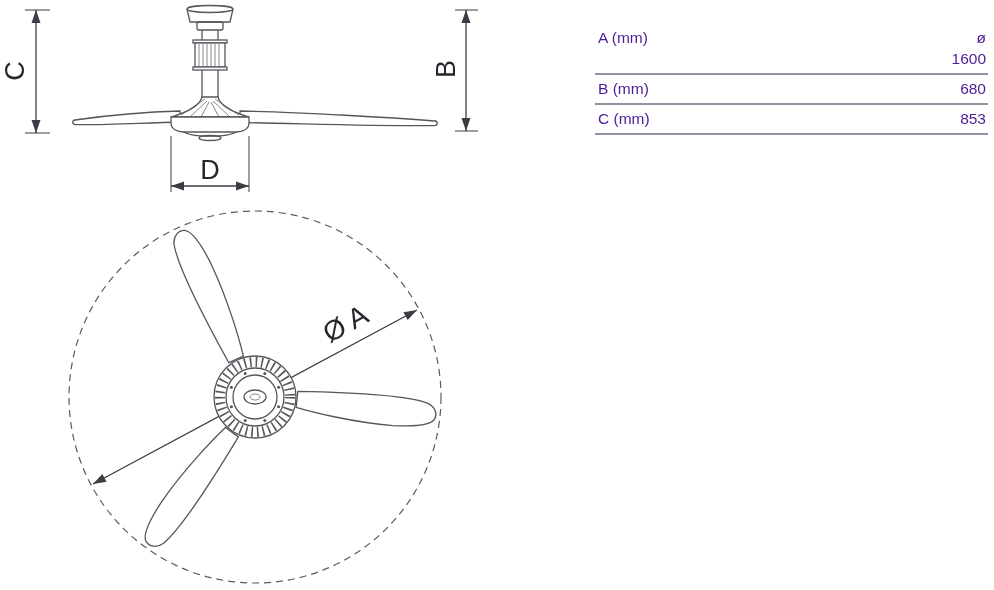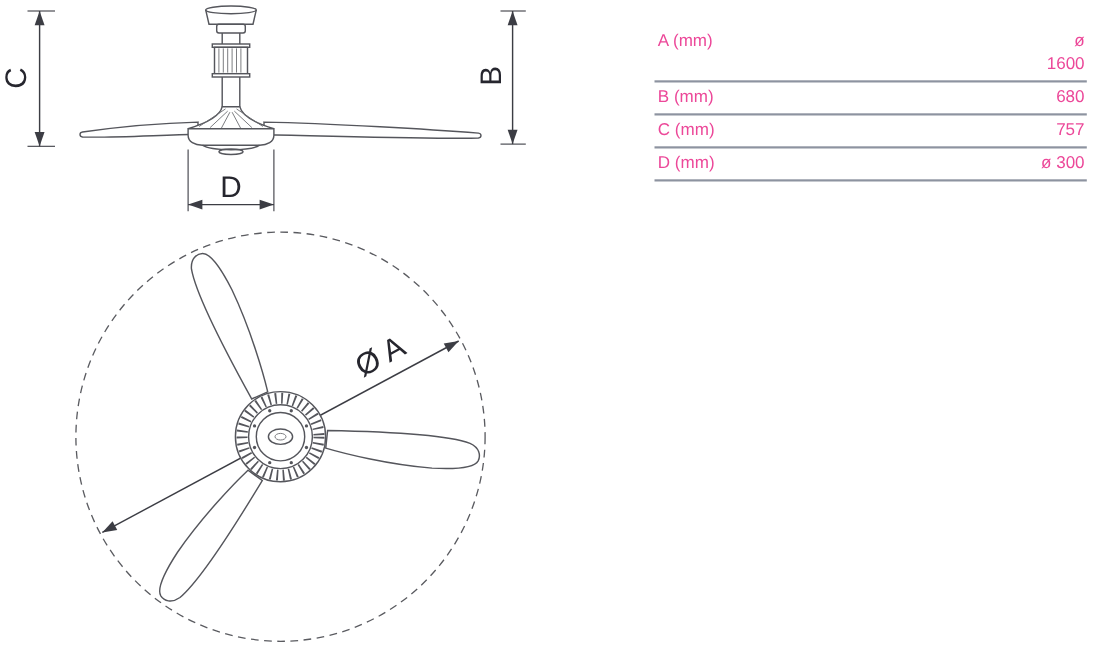--- a/index.html
+++ b/index.html
@@ -18,21 +18,21 @@
   .thin { stroke:#6a6b70; stroke-width:0.8; fill:none; }
   .dash { stroke:#5a5b60; stroke-width:1.2; fill:none; stroke-dasharray:7 5; }
   .dim  { stroke:#3c3d44; stroke-width:1.3; fill:none; }
   .dimt { stroke:#3c3d44; stroke-width:1; fill:none; }
   .dim-label { font:27px "Liberation Sans", sans-serif; fill:#26262e; }
   .dia-label { font:28px "Liberation Sans", sans-serif; fill:#26262e; }
 
   
   .dim-table {
     position:absolute; left:595px; top:24px; width:393px;
-    font-size:15.5px; color:#ec4899;
+    font-size:15.5px; color:#4c1d95;
   }
   .dim-row {
     display:flex; justify-content:space-between; align-items:flex-start;
     border-bottom:2px solid #8d93a0;
     padding:3px 2px 4px 3px; line-height:21px;
   }
   .dim-value-cell { white-space:pre-line; text-align:right; }
 </style>
 </head>
 <body>
@@ -145,21 +145,17 @@
       <span class="dim-label-cell">A (mm)</span>
       <span class="dim-value-cell">ø
 1600</span>
     </div>
     <div class="dim-row">
       <span class="dim-label-cell">B (mm)</span>
       <span class="dim-value-cell">680</span>
     </div>
     <div class="dim-row">
       <span class="dim-label-cell">C (mm)</span>
-      <span class="dim-value-cell">757</span>
-    </div>
-    <div class="dim-row">
-      <span class="dim-label-cell">D (mm)</span>
-      <span class="dim-value-cell">ø 300</span>
+      <span class="dim-value-cell">853</span>
     </div>
   </div>
 
 </div>
 
 </body></html>

